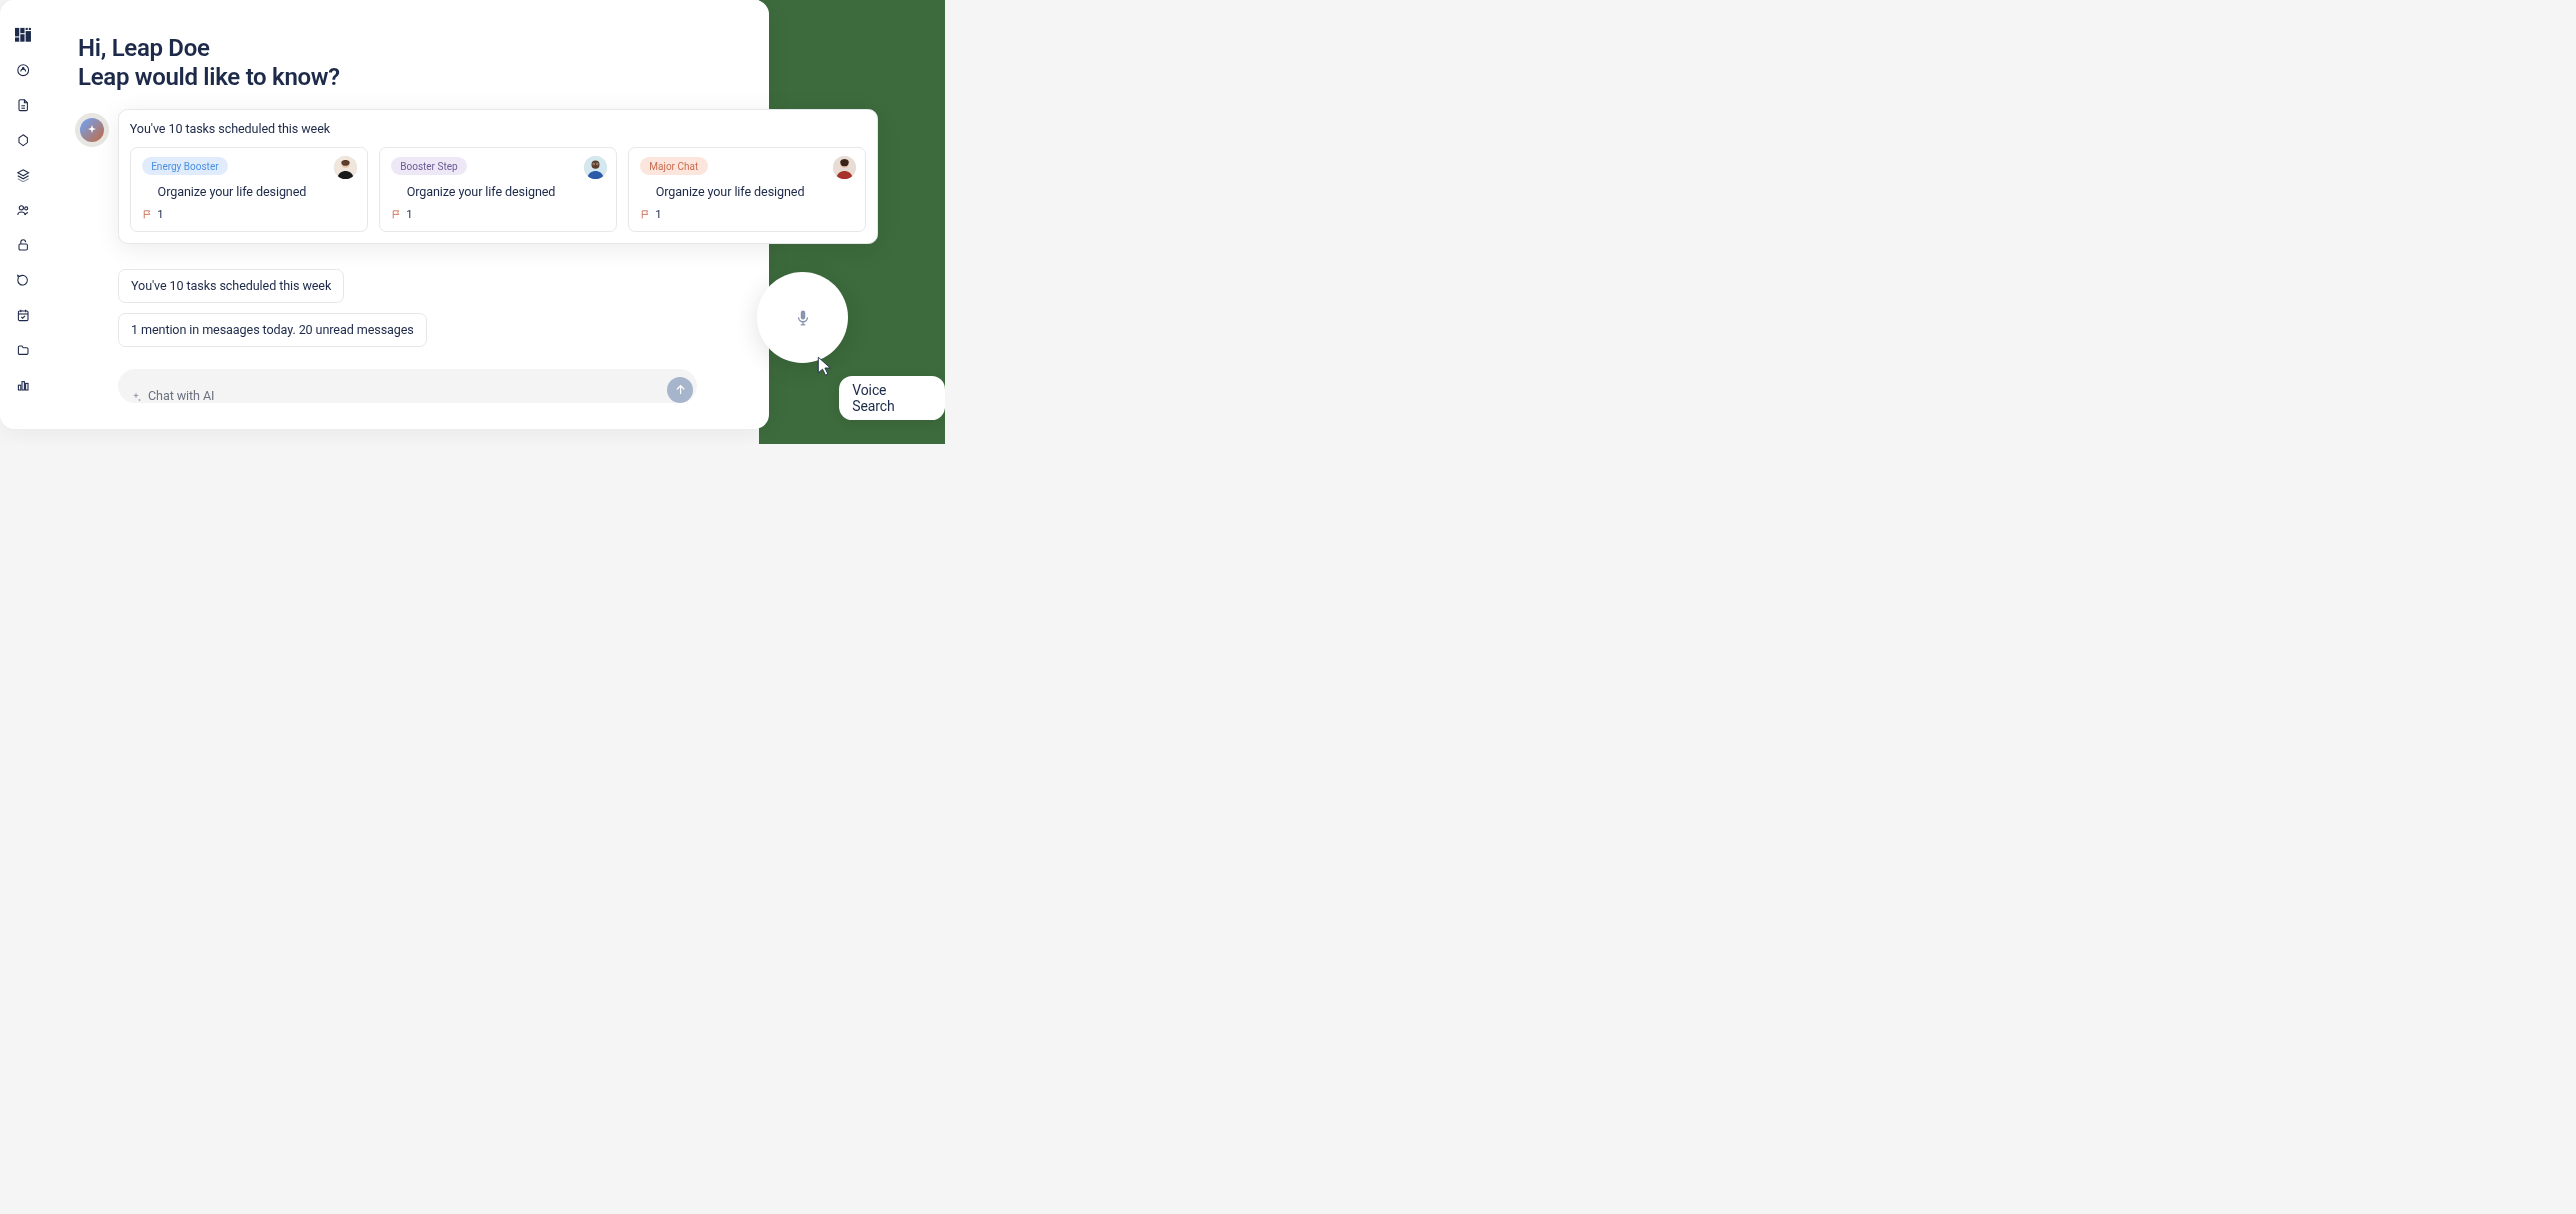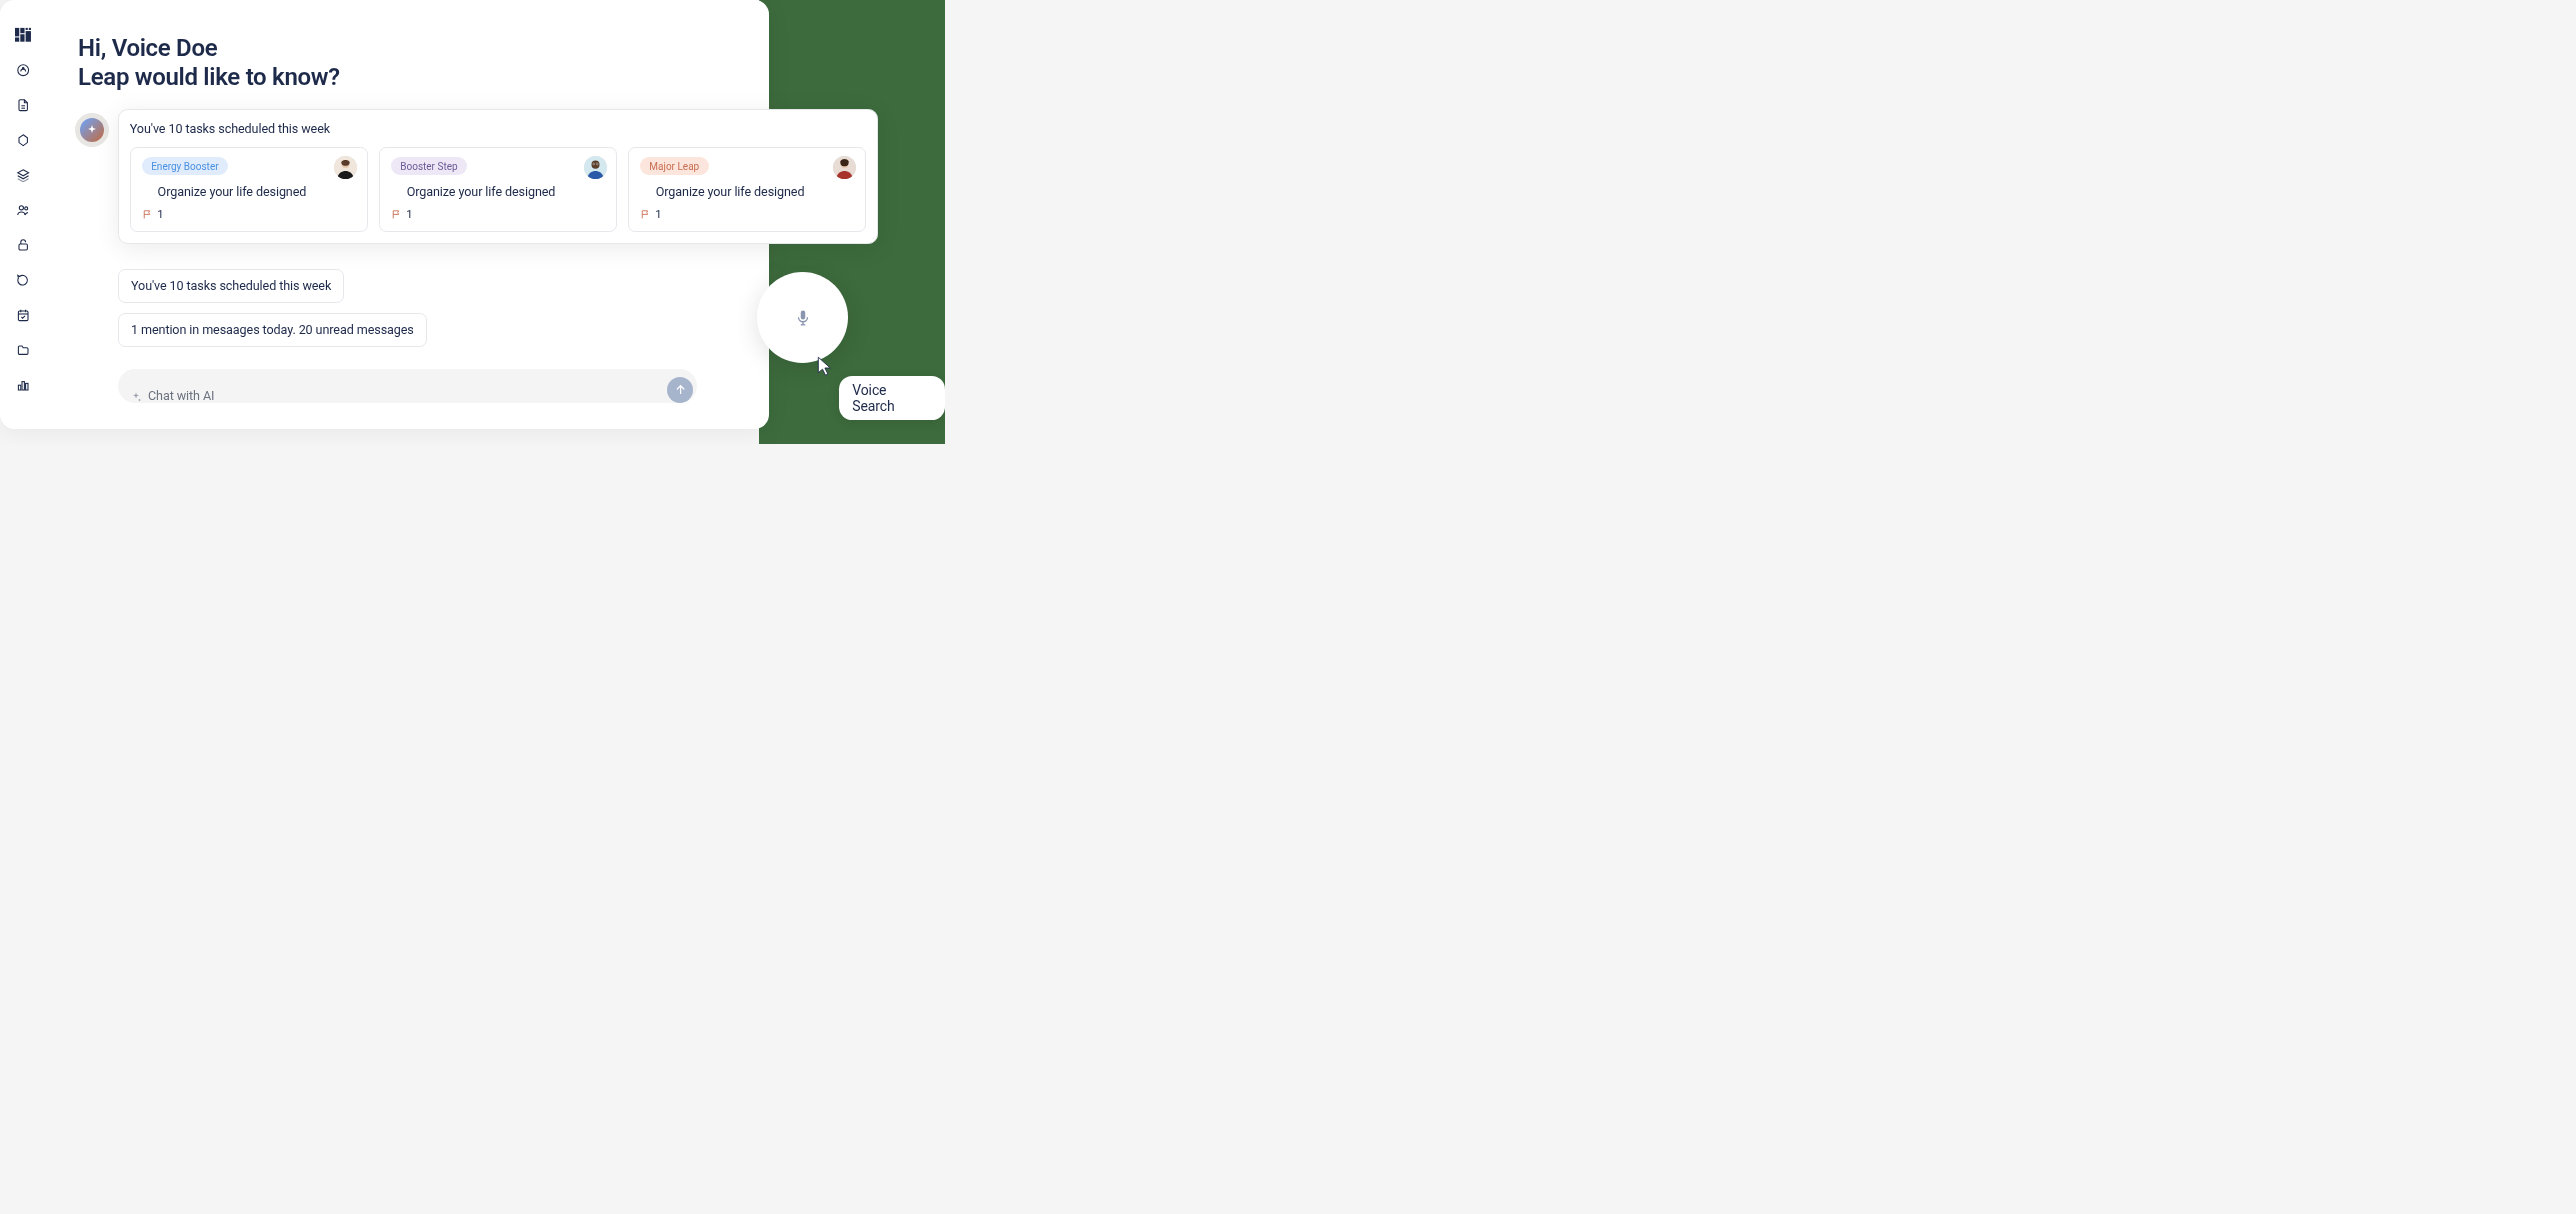--- a/index.html
+++ b/index.html
@@ -342,21 +342,21 @@
     <div class="sidebar-item">
       <svg viewBox="0 0 24 24" fill="none" stroke="currentColor" stroke-width="1.8">
           <rect x="4" y="12" width="4" height="8"></rect>
           <rect x="10" y="6" width="4" height="14"></rect>
           <rect x="16" y="9" width="4" height="11"></rect>
         </svg>
     </div>
   </nav>
 
   <div class="heading">
-    <div>Hi, Voice Doe</div>
+    <div>Hi, Leap Doe</div>
     <div>Leap would like to know?</div>
   </div>
 
   <div class="ai-badge">
     <div class="ai-badge-inner">
       <svg viewBox="0 0 24 24" fill="#fff">
           <path d="M12 2l2 6 6 2-6 2-2 6-2-6-6-2 6-2 2-6z"></path>
         </svg>
     </div>
   </div>
@@ -416,21 +416,21 @@
       <div class="task-title">Organize your life designed</div>
       <div class="task-flag">
         <svg viewBox="0 0 24 24" fill="none" stroke="currentColor" stroke-width="2">
             <path d="M5 21V4h12l-2 4 2 4H5"></path>
           </svg>
         <span>1</span>
       </div>
     </div>
 
     <div class="task-item">
-      <span class="task-tag tag-orange">Major Leap</span>
+      <span class="task-tag tag-orange">Major Chat</span>
       <div class="task-avatar">
         <svg viewBox="0 0 40 40">
             <circle cx="20" cy="20" r="20" fill="#e8dcd4"></circle>
             <circle cx="20" cy="14" r="7" fill="#e8c9b0"></circle>
             <path d="M6 40c0-10 8-14 14-14s14 4 14 14" fill="#a8332a"></path>
             <path d="M13 9c2-5 12-5 14 0 1 4-1 9-7 9s-8-5-7-9z" fill="#3a2418"></path>
           </svg>
       </div>
       <div class="task-title">Organize your life designed</div>
       <div class="task-flag">

